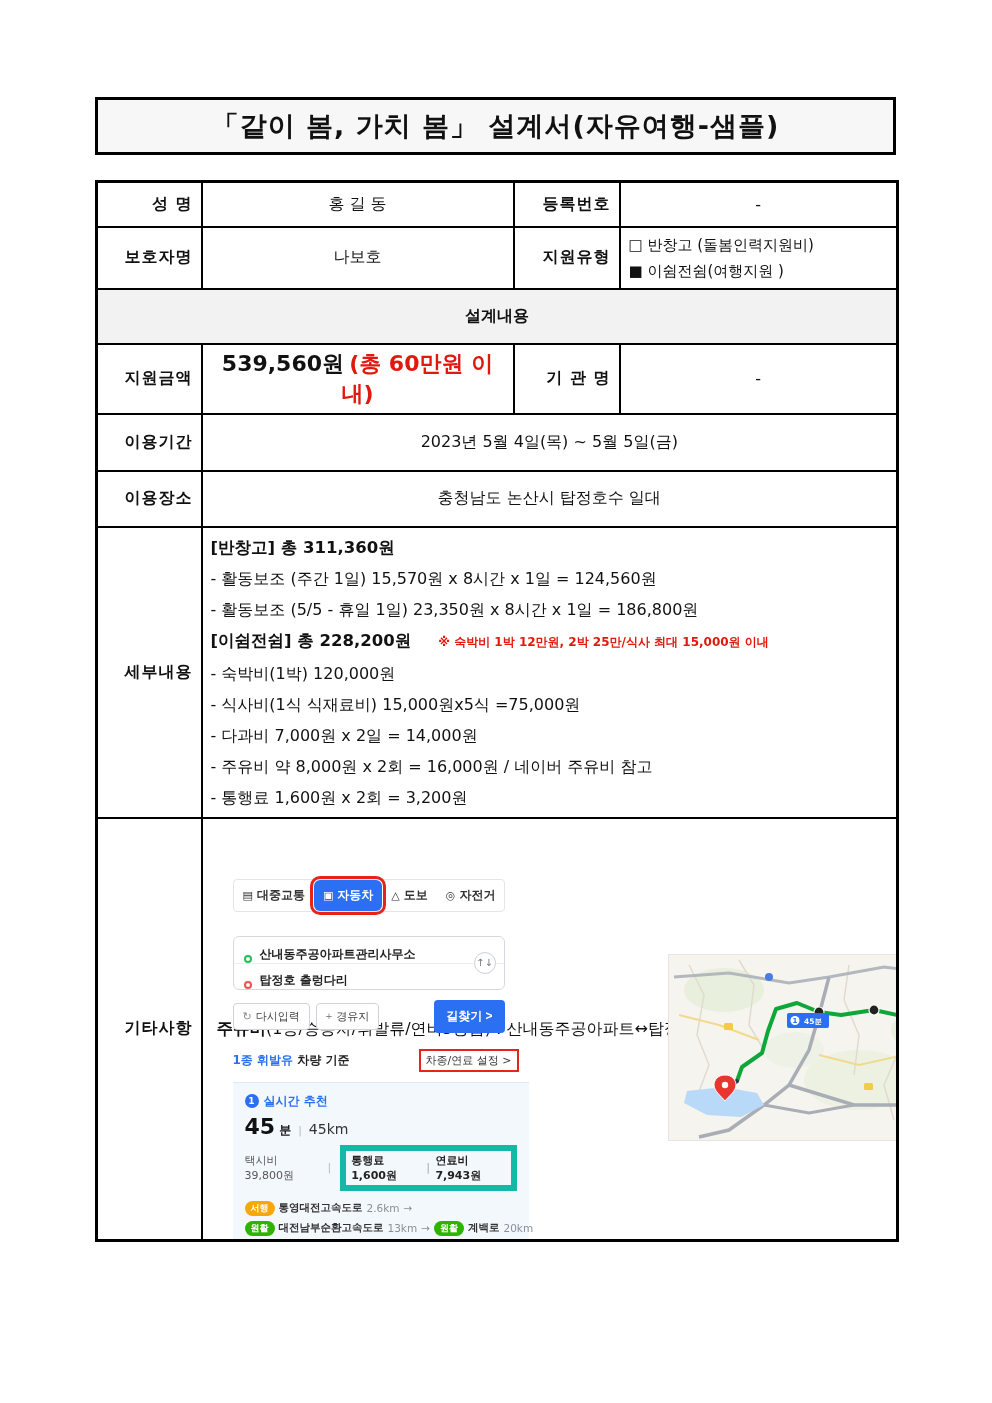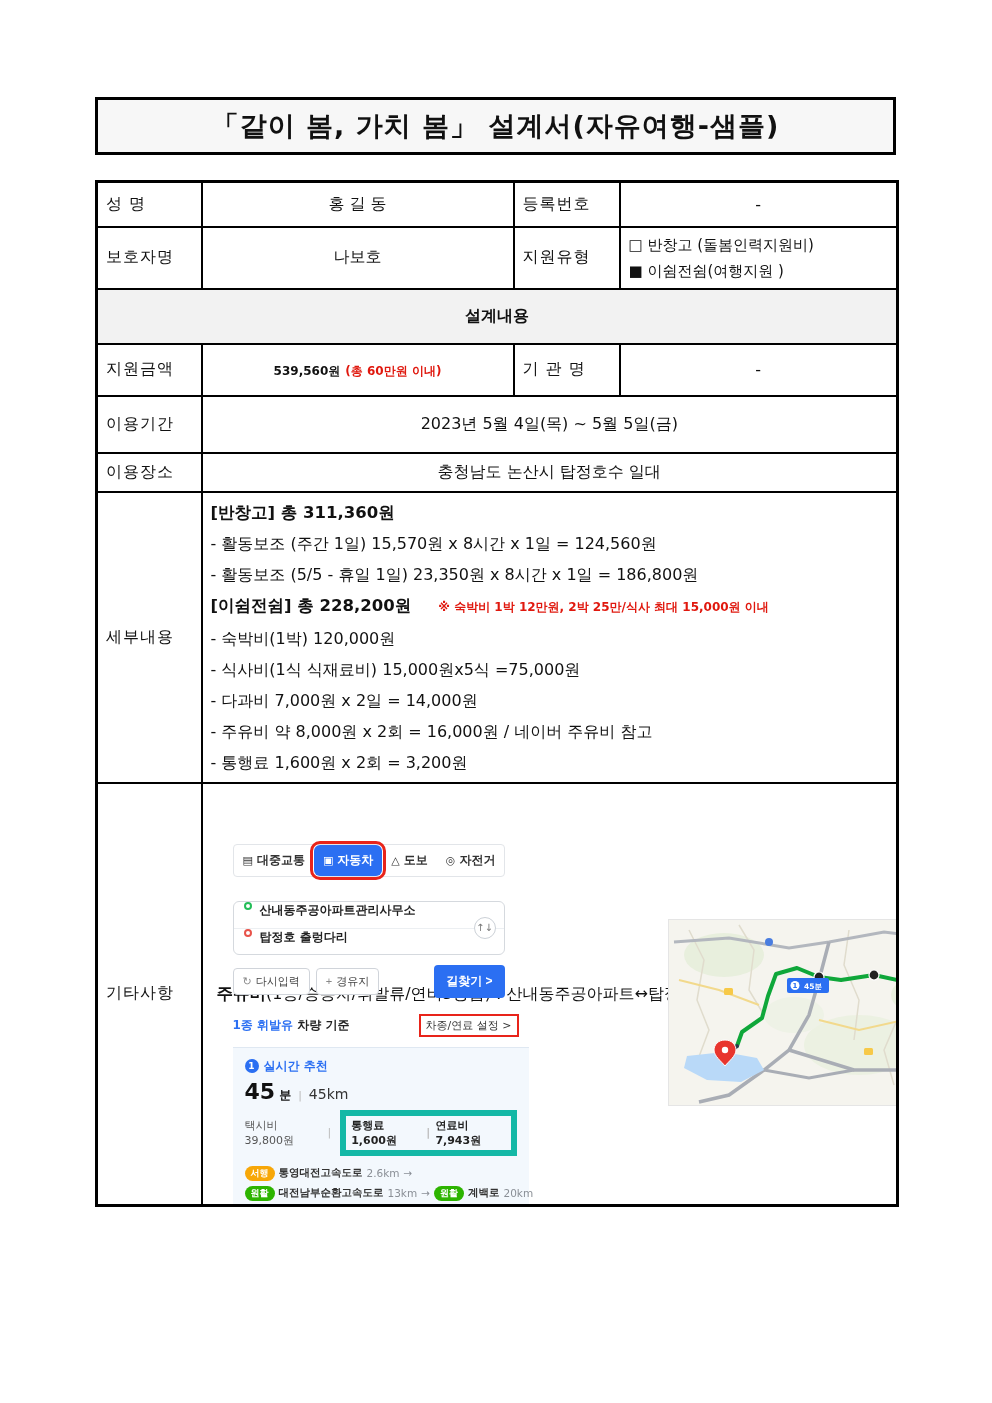--- a/index.html
+++ b/index.html
@@ -28,46 +28,46 @@
   }
   
   table.main{
     border-collapse:collapse;table-layout:fixed;width:801px;
     margin-top:25px;border:3px solid #000;
   }
   table.main td{
     border:2px solid #000;font-size:16px;vertical-align:middle;
     padding:4px 8px;overflow:hidden;
   }
-  td.lbl{font-weight:normal;text-align:left;letter-spacing:1px;}
+  td.lbl{font-weight:bold;text-align:right;letter-spacing:1px;}
   td.ctr{text-align:center;}
   .sect-hdr{background:#f2f2f2;font-weight:bold;text-align:center;font-size:17px;}
   .opt-line{line-height:26px;font-size:15px;}
   .acct-cell{padding-left:18px;line-height:35px;font-size:16px;}
   .acct-cell b{letter-spacing:1px;}
   .holder{margin-left:60px;}
   .red{color:var(--accent_red);}
-  .amount b{font-size:12px;}
+  .amount b{font-size:22px;}
   
   .detail-cell{padding:10px 16px;line-height:31px;font-size:15.5px;vertical-align:top;}
   .detail-title{font-weight:bold;font-size:16.5px;}
   .detail-note{font-size:12px;font-weight:bold;color:var(--accent_red);margin-left:22px;}
   
   .etc-cell{padding:12px 10px;vertical-align:top;position:relative;height:423px;}
   .fuel-head{font-size:16px;padding-left:6px;}
   .fuel-head b{font-size:16.5px;}
   
   .nav-widget{position:absolute;left:30px;top:60px;width:300px;font-size:11px;}
   .tabbar{display:flex;align-items:center;gap:0;border:1px solid #e2e5e9;border-radius:4px;background:#fff;width:272px;}
   .tab{display:flex;align-items:center;gap:4px;padding:7px 9px;color:#333;font-size:12px;font-weight:bold;white-space:nowrap;}
   .tab .ticon{font-size:11px;color:#333;}
   .tab.sel{background:var(--naver_blue);color:#fff;border-radius:6px;outline:3px solid #e8241a;outline-offset:1px;}
   .tab.sel .ticon{color:#fff;}
   .io-box{margin-top:24px;width:272px;border:1px solid var(--border_gray);border-radius:6px;background:#fff;position:relative;}
-  .io-row{display:flex;align-items:flex-start;gap:8px;height:26px;padding:0 10px;font-size:12px;font-weight:bold;color:#222;}
+  .io-row{display:flex;align-items:flex-end;gap:8px;height:26px;padding:0 10px;font-size:12px;font-weight:bold;color:#222;}
   .io-row + .io-row{border-top:1px solid #eceff2;}
   .dot{width:8px;height:8px;border-radius:50%;border:2px solid;display:inline-block;flex:0 0 auto;}
   .dot.start{border-color:#23bd58;}
   .dot.end{border-color:#e8534a;}
   .swap-btn{
     position:absolute;right:8px;top:50%;transform:translateY(-50%);
     width:22px;height:22px;border-radius:50%;border:1px solid #ccd1d7;background:#fff;
     font-size:10px;color:#777;display:flex;align-items:center;justify-content:center;
   }
   .btn-row{margin-top:10px;width:272px;display:flex;align-items:center;gap:6px;}
@@ -153,21 +153,21 @@
       </td>
       <td class="lbl">기 관 명</td>
       <td class="ctr">-</td>
     </tr>
 
     <tr style="height:57px">
       <td class="lbl">이용기간</td>
       <td colspan="3" class="ctr">2023년 5월 4일(목) ~ 5월 5일(금)</td>
     </tr>
 
-    <tr style="height:39px">
+    <tr style="height:56px">
       <td class="lbl">이용장소</td>
       <td colspan="3" class="ctr">충청남도 논산시 탑정호수 일대</td>
     </tr>
 
     <tr style="height:278px">
       <td class="lbl">세부내용</td>
       <td colspan="3" class="detail-cell">
         <div class="detail-title">[반창고] 총 311,360원</div>
         <div>- 활동보조 (주간 1일) 15,570원 x 8시간 x 1일 = 124,560원</div>
         <div>- 활동보조 (5/5 - 휴일 1일) 23,350원 x 8시간 x 1일 = 186,800원</div>

